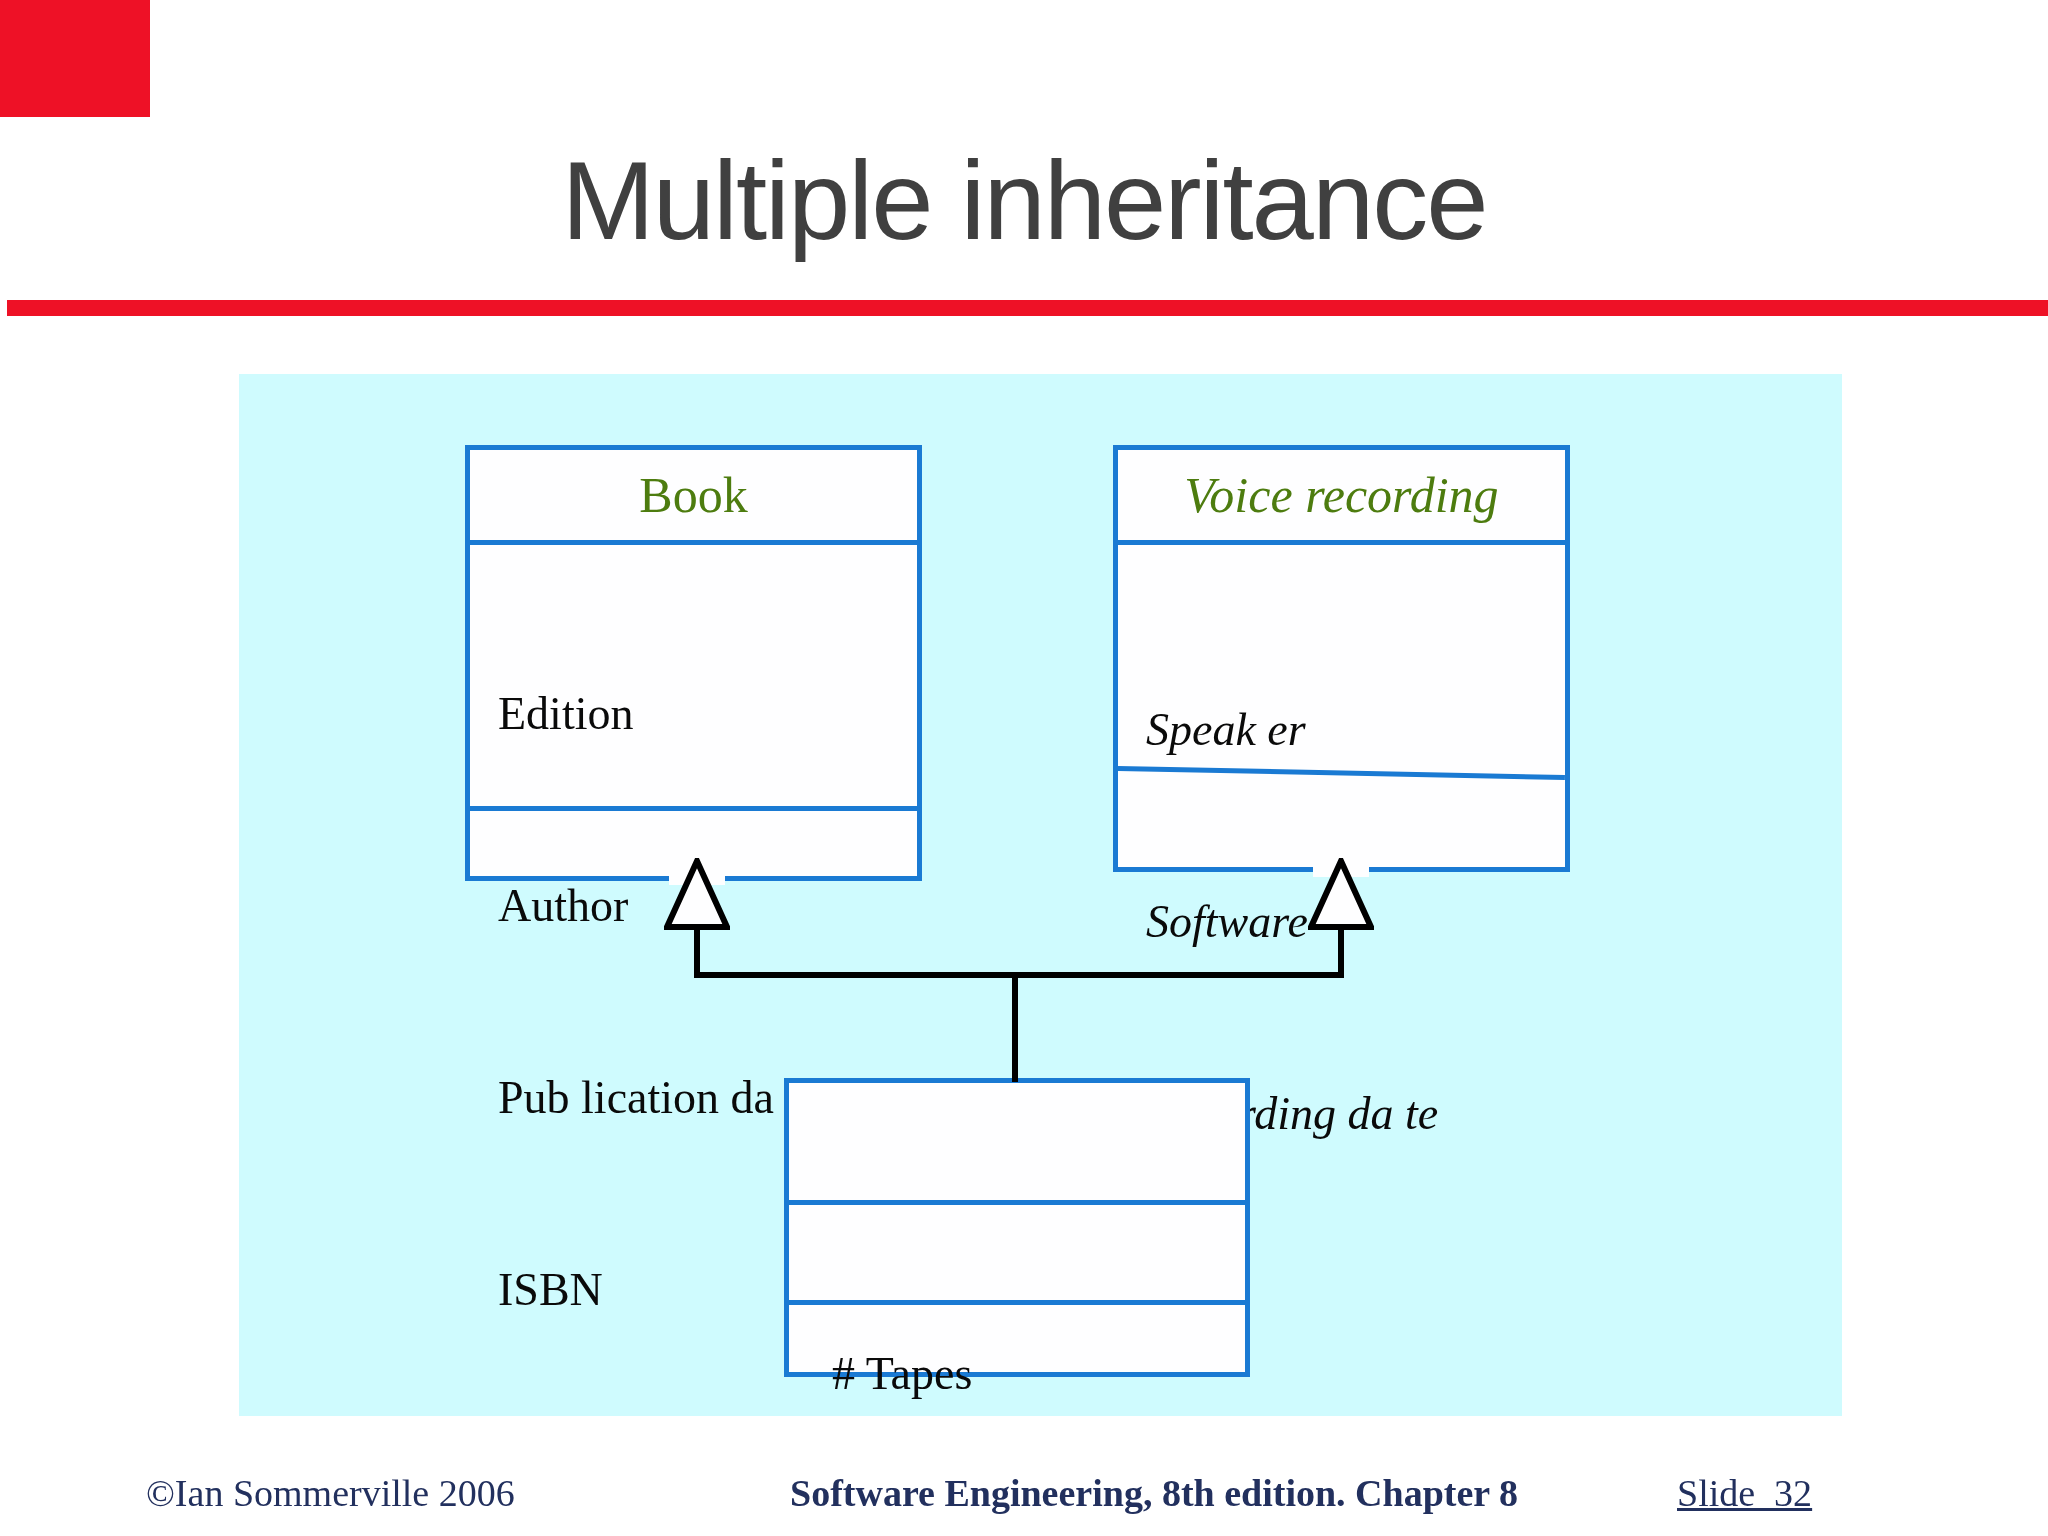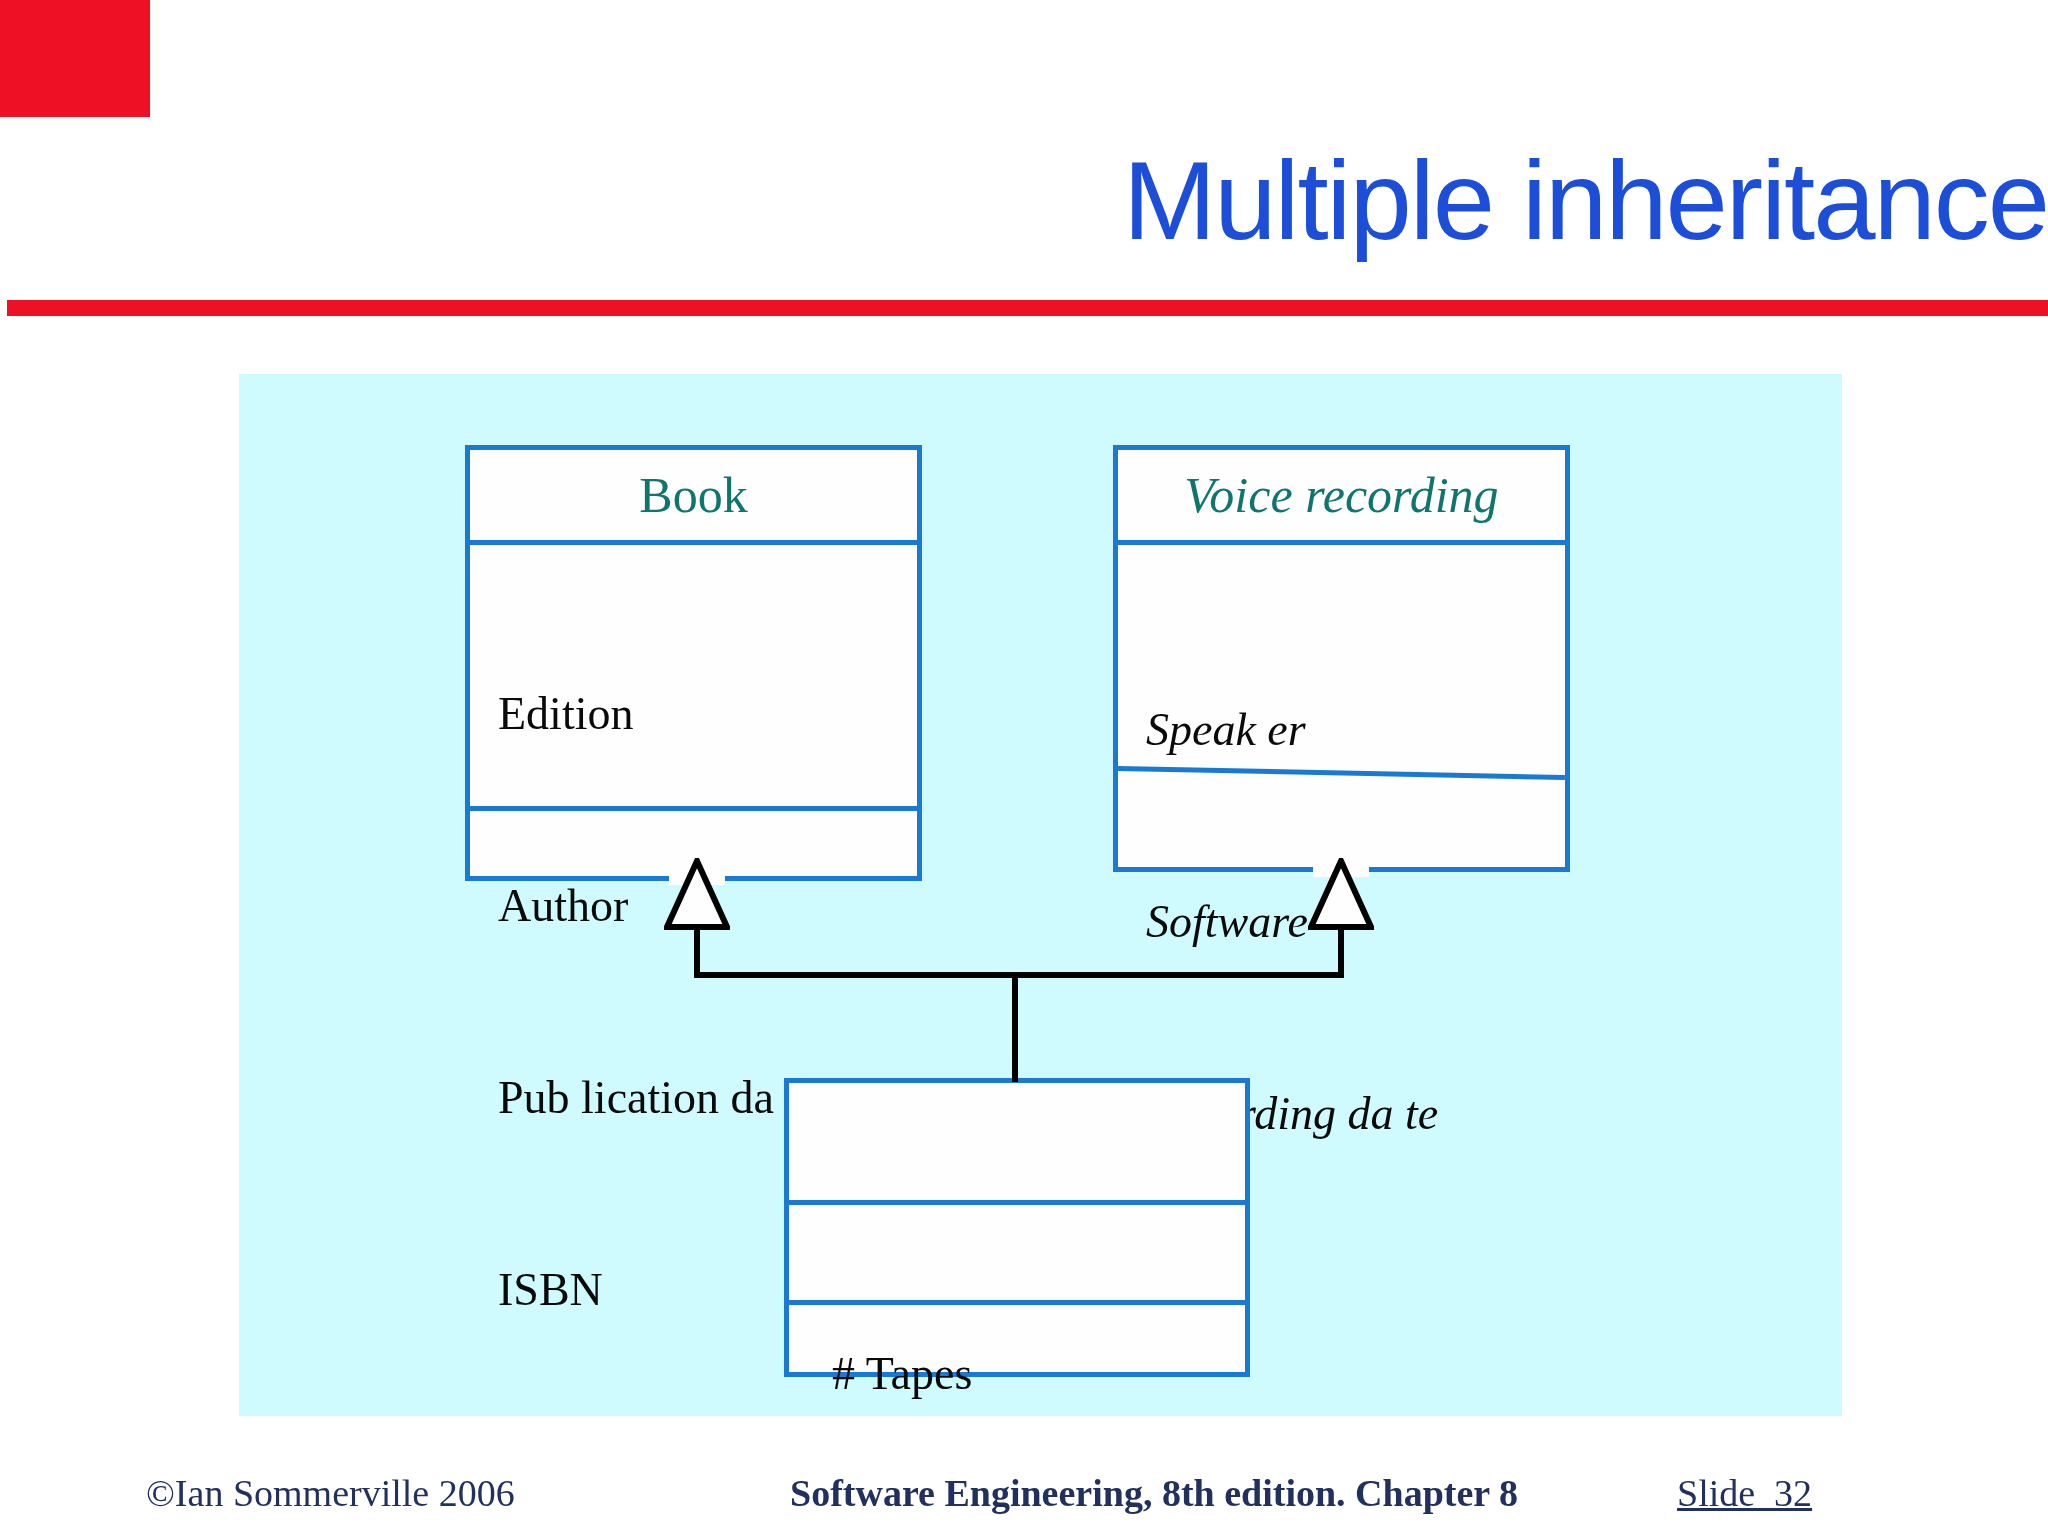--- a/index.html
+++ b/index.html
@@ -4,31 +4,31 @@
 <style>
   html,body{margin:0;padding:0;background:#ffffff;}
   .slide{position:relative;width:2048px;height:1536px;background:#ffffff;overflow:hidden;
          font-family:"Liberation Serif", serif;}
 
   
   .corner-block{position:absolute;left:0;top:0;width:150px;height:117px;background:#EE1126;}
   .title-rule{position:absolute;left:7px;top:300px;width:2041px;height:16px;background:#EE1126;}
 
   
-  .slide-title{position:absolute;left:0;top:145px;width:100%;text-align:right;
+  .slide-title{position:absolute;left:0;top:145px;width:100%;text-align:center;
                font-family:"Liberation Sans", sans-serif;font-size:112px;line-height:1;
-               color:#1d4ed8;letter-spacing:-2px;}
+               color:#404040;letter-spacing:-2px;}
 
   
   .diagram-panel{position:absolute;left:239px;top:374px;width:1603px;height:1042px;background:#CFFBFE;}
 
   
   .uml-box{position:absolute;background:#FEFEFF;border:5px solid #1A7AD3;box-sizing:border-box;}
   .uml-box .box-title{position:absolute;left:0;top:18px;width:100%;text-align:center;
-                      font-size:50px;line-height:1.1;color:#0f766e;white-space:pre;}
+                      font-size:50px;line-height:1.1;color:#4d7c0f;white-space:pre;}
   .sep{position:absolute;left:0;width:100%;height:5px;background:#1A7AD3;}
   .attrs{position:absolute;font-size:46px;line-height:64px;color:#0a0a0a;white-space:pre;}
 
   .box-book{left:465px;top:445px;width:457px;height:436px;}
   .box-book .sep1{top:90px;}
   .box-book .sep2{top:356px;}
   .box-book .attrs{left:28px;top:104px;}
 
   .box-voice{left:1113px;top:445px;width:457px;height:427px;font-style:italic;}
   .box-voice .sep1{top:90px;}

